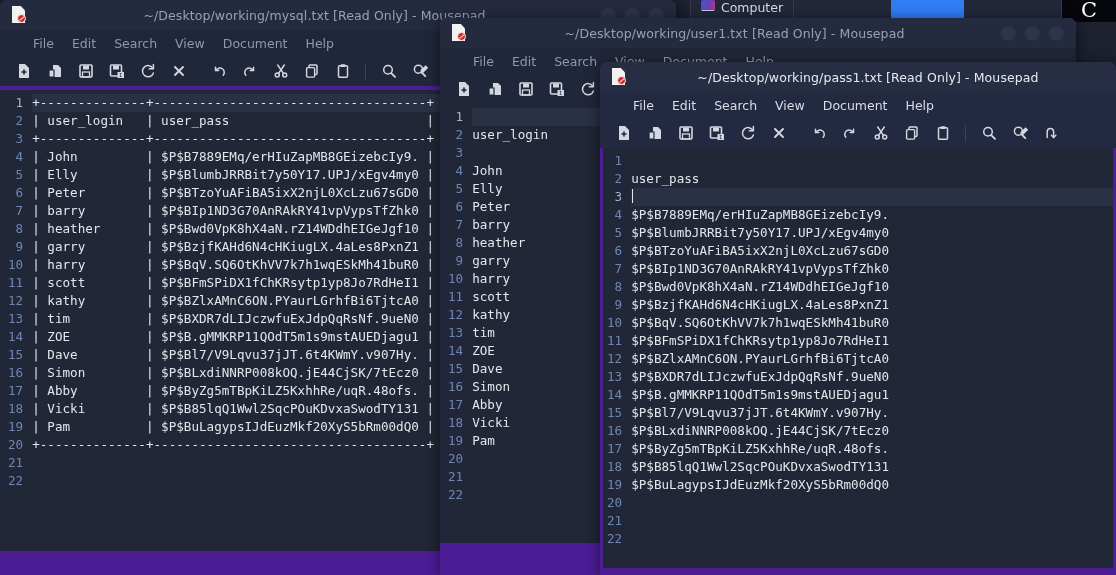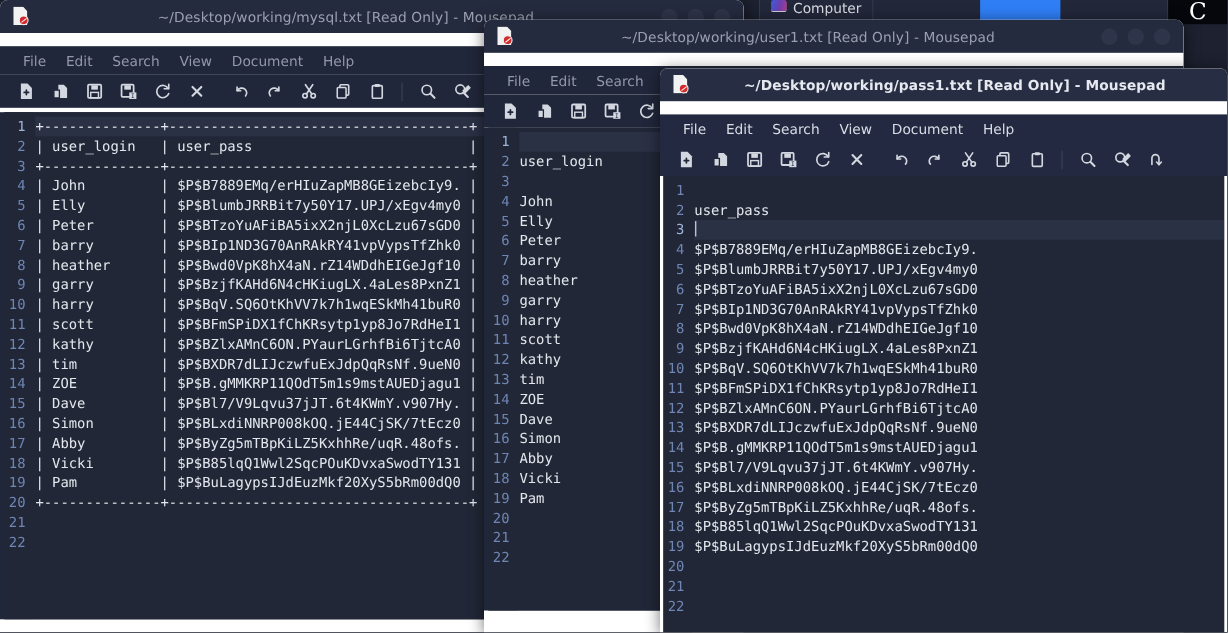--- a/index.html
+++ b/index.html
@@ -65,21 +65,21 @@
     font-size: 21px;
     font-family: "DejaVu Serif", serif;
     line-height: 1;
     margin-top: -2px;
   }
   .tb-right { flex: 1; height: 22px; }
 
   
   .window {
     position: absolute;
-    background: #ffffff;
+    background: #4c1d95;
     border-radius: 7px 7px 0 0;
     box-shadow: 0 2px 14px rgba(0,0,0,0.55);
     overflow: hidden;
   }
   .titlebar {
     position: relative;
     height: 30px;
     background: #252b3e;
     display: flex;
     align-items: center;
@@ -117,40 +117,39 @@
   }
   .title-text {
     flex: 1;
     text-align: center;
     font-size: 12.5px;
     color: #9aa0b0;
     white-space: nowrap;
     overflow: hidden;
     letter-spacing: 0.1px;
   }
-  .win-active .title-text { color: #e6e9f0; font-weight: bold; }
+  .win-active .title-text { color: #e6e9f0; font-weight: normal; }
   .win-ctrls {
     display: flex; gap: 9px;
     align-items: center;
     flex: none;
     padding-right: 4px;
   }
   .win-ctrls .cbtn {
     width: 15px; height: 15px;
     border-radius: 50%;
     background: #2e3449;
   }
 
   .menubar {
     height: 26px;
     display: flex;
     align-items: center;
-    padding-left: 12px;
+    padding-left: 24px;
     background: #21273a;
-    margin-top: 12px;
   }
   .win-active .menubar { background: #232940; }
   .menu-item {
     font-size: 12.5px;
     color: #9298a8;
     padding: 2px 9px;
     white-space: nowrap;
   }
   .win-active .menu-item { color: #d9dde6; }
 

